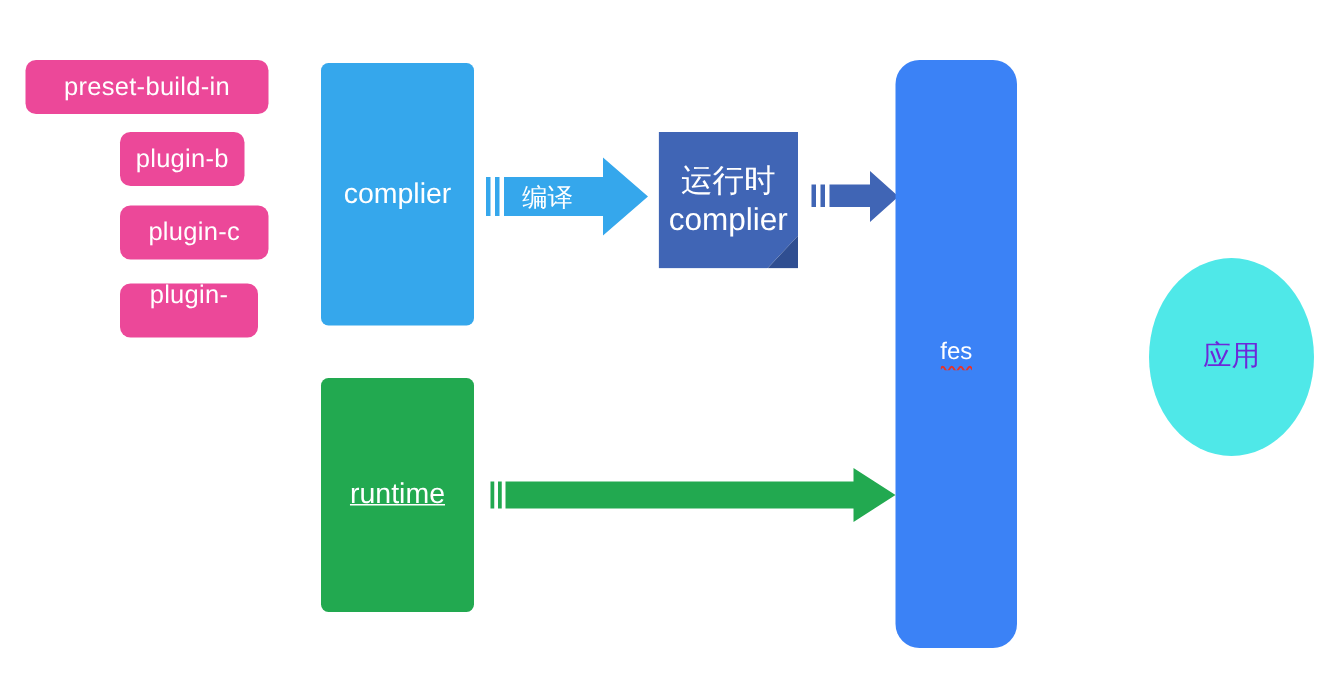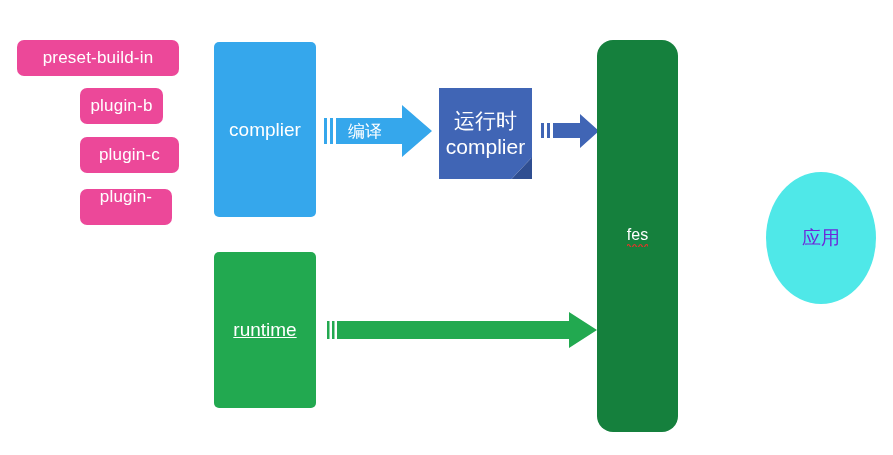--- a/index.html
+++ b/index.html
@@ -53,21 +53,21 @@
   }
 
   
   .proc {
     border-radius: 5px;
     color: #ffffff;
     font-size: 19px;
   }
   .proc-complier { background: #35a7ec; }
   .proc-runtime  { background: #22a950; text-decoration: underline; }
-  .proc-fes      { background: #15803d; border-radius: 16px; }
+  .proc-fes      { background: #3b82f6; border-radius: 16px; }
 
   .fes-label {
     position: relative;
     font-size: 16px;
     color: #ffffff;
     padding-bottom: 2px;
   }
   .fes-underline {
     position: absolute;
     left: 0;

